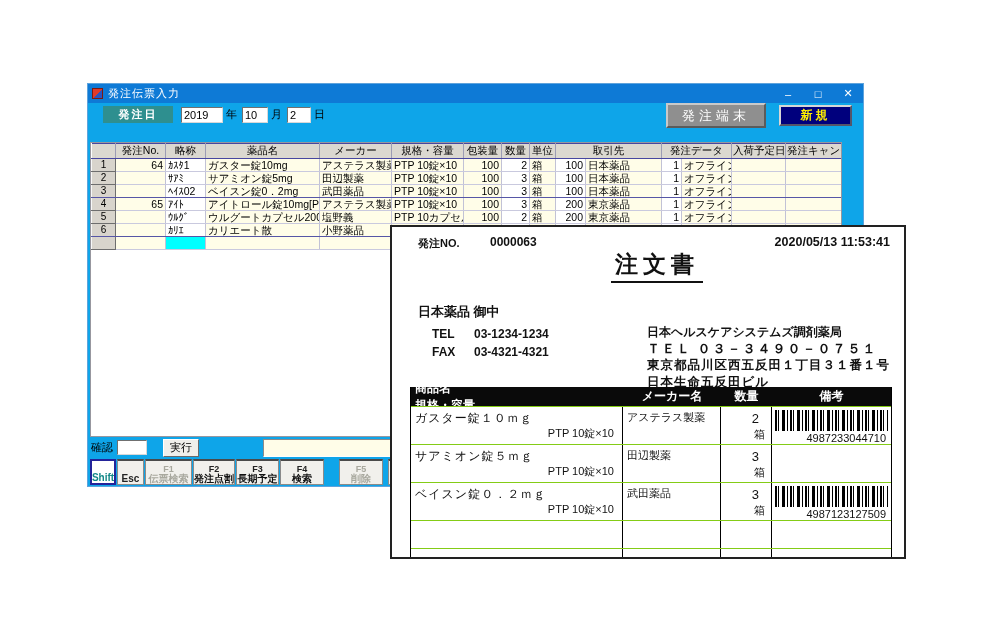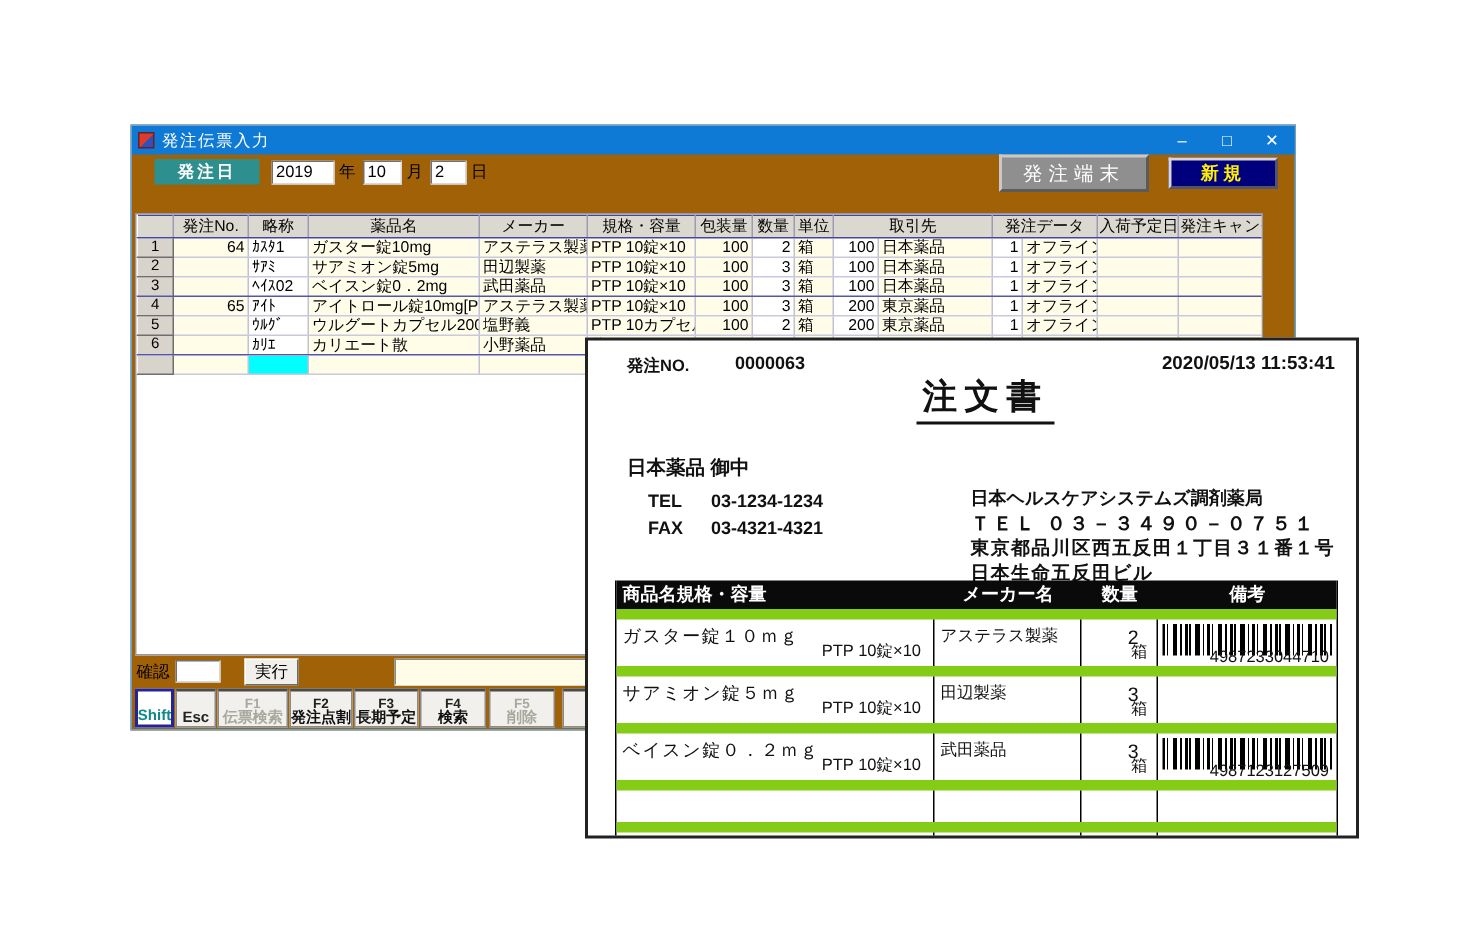--- a/index.html
+++ b/index.html
@@ -1,20 +1,20 @@
 <!DOCTYPE html>
 <html><head>
 <meta charset="utf-8">
 <style>
   * { margin:0; padding:0; box-sizing:border-box; }
   html,body { width:988px; height:632px; background:#ffffff; font-family:"Liberation Sans","DejaVu Sans",sans-serif; }
   .canvas { position:relative; width:988px; height:632px; background:#fff; overflow:hidden; }
 
   
-  .window { position:absolute; left:87px; top:83px; width:777px; height:404px; background:#a16207; border:1px solid #5ea3dc; }
+  .window { position:absolute; left:87px; top:83px; width:777px; height:404px; background:#0ea5e9; border:1px solid #5ea3dc; }
   .titlebar { height:19px; background:#0e7ad6; color:#fff; display:flex; align-items:center; padding-left:4px; }
   .app-icon { width:11px; height:11px; background:linear-gradient(135deg,#e03a2a 0 55%,#2a53c0 55% 100%); border:1px solid #7a1a10; }
   .title { font-size:11px; margin-left:5px; letter-spacing:1px; }
   .win-controls { margin-left:auto; display:flex; height:100%; }
   .win-controls span { width:30px; display:flex; align-items:center; justify-content:center; font-size:11px; color:#fff; cursor:default; }
 
   .date-row { position:absolute; left:15px; top:22px; display:flex; align-items:center; font-size:11px; }
   .date-label { width:70px; height:17px; background:#2e8f8f; color:#fff; font-weight:bold; display:flex; align-items:center; justify-content:center; letter-spacing:2px; }
   .date-row input { height:16px; background:#fff; border:1px solid; border-color:#707070 #d8d8d8 #d8d8d8 #707070; font-size:11px; padding:0 2px; font-family:inherit; }
   .in-year { width:42px; margin-left:8px; }
@@ -58,21 +58,21 @@
     align-items:center; justify-content:flex-end; line-height:10px; cursor:default; overflow:hidden; }
   .fk .k { font-size:9px; font-weight:bold; color:#222; }
   .fk .l { font-size:10px; font-weight:bold; color:#111; white-space:nowrap; }
   .fk.disabled .k, .fk.disabled .l { color:#a8a89e; font-weight:bold; }
   .fk.shift { background:#fff; border:2px solid #24249a; color:#128888; }
   .fk.shift .k { font-size:10px; color:#128888; }
   .fk.esc .k { font-size:10px; }
   .fkey-row .fk:nth-child(1){width:26px} .fkey-row .fk:nth-child(2){width:27px}
   .fkey-row .fk:nth-child(3){width:47px} .fkey-row .fk:nth-child(4){width:42px}
   .fkey-row .fk:nth-child(5){width:43px} .fkey-row .fk:nth-child(6){width:44px}
-  .fkey-row .fk:nth-child(7){width:44px; margin-left:1px;}
+  .fkey-row .fk:nth-child(7){width:44px; margin-left:14px;}
   .fkey-row .fk:nth-child(8){width:40px; margin-left:4px;}
 
   
   .doc { position:absolute; left:390px; top:225px; width:516px; height:334px; background:#fff; border:2px solid #222;
     z-index:5; overflow:hidden; color:#111; }
   .doc-orderno-label { position:absolute; left:26px; top:9px; font-size:11px; font-weight:bold; }
   .doc-orderno { position:absolute; left:98px; top:8px; font-size:12px; font-weight:bold; }
   .doc-time { position:absolute; right:14px; top:8px; font-size:12.5px; font-weight:bold; }
   .doc-title-wrap { position:absolute; left:0; right:0; top:22px; text-align:center;padding-left:18px; }
   .doc-title { display:inline-block; font-size:23px; font-weight:bold; letter-spacing:5px; border-bottom:2px solid #111; padding:0 4px 1px 4px; }
@@ -81,25 +81,25 @@
   .doc-fax { position:absolute; left:40px; top:118px; font-size:12px; font-weight:bold; }
   .doc-tel .lab, .doc-fax .lab { display:inline-block; width:42px; }
   .pharmacy { position:absolute; right:14px; top:97px; font-weight:bold; line-height:16.5px; }
   .ph-name { font-size:12px; }
   .ph-tel { font-size:13px; letter-spacing:2px; }
   .ph-addr { font-size:12.5px; letter-spacing:1px; }
   .ph-bldg { font-size:12.5px; letter-spacing:1px; }
 
   .dtable { position:absolute; left:18px; top:160px; width:482px; border:1px solid #000; border-top:none; }
   .dhead { display:flex; background:#0a0a0a; color:#fff; height:19px; align-items:center; font-size:12px; font-weight:bold; }
-  .dhead .h-product { width:212px; display:flex; justify-content:flex-start; padding:0 14px 0 4px; }
+  .dhead .h-product { width:212px; display:flex; justify-content:space-between; padding:0 14px 0 4px;flex-direction:column; }
   .dhead .h-maker { width:98px; text-align:center; }
   .dhead .h-qty { width:51px; text-align:center; }
   .dhead .h-remark { flex:1; text-align:center; }
-  .drow { display:flex; height:38px; border-top:7px solid #84cc16; position:relative; }
+  .drow { display:flex; height:38px; border-top:1px solid #84cc16; position:relative; }
   .d-product { width:212px; border-right:1px solid #000; position:relative; }
   .d-product .pname { position:absolute; top:3px; left:4px; font-size:12px; letter-spacing:1px; white-space:nowrap; }
   .d-product .pspec { position:absolute; bottom:3px; right:8px; font-size:11px; }
   .d-maker { width:98px; border-right:1px solid #000; font-size:11px; padding:3px 4px; }
   .d-qty { width:51px; border-right:1px solid #000; position:relative; }
   .d-qty .q { position:absolute; top:4px; right:12px; font-size:13px; }
   .d-qty .u { position:absolute; bottom:2px; right:6px; font-size:11px; }
   .d-remark { flex:1; position:relative; }
   .barcode { position:absolute; top:3px; left:3px; right:3px; height:21px;
     background:repeating-linear-gradient(90deg,#000 0 2px,#fff 2px 3px,#000 3px 4px,#fff 4px 7px,#000 7px 10px,#fff 10px 12px,#000 12px 13px,#fff 13px 15px); }

